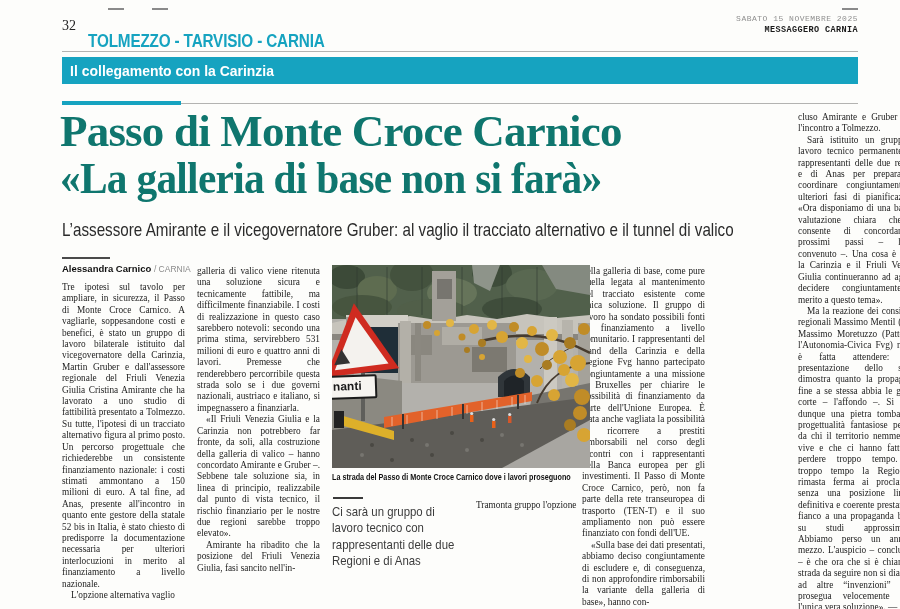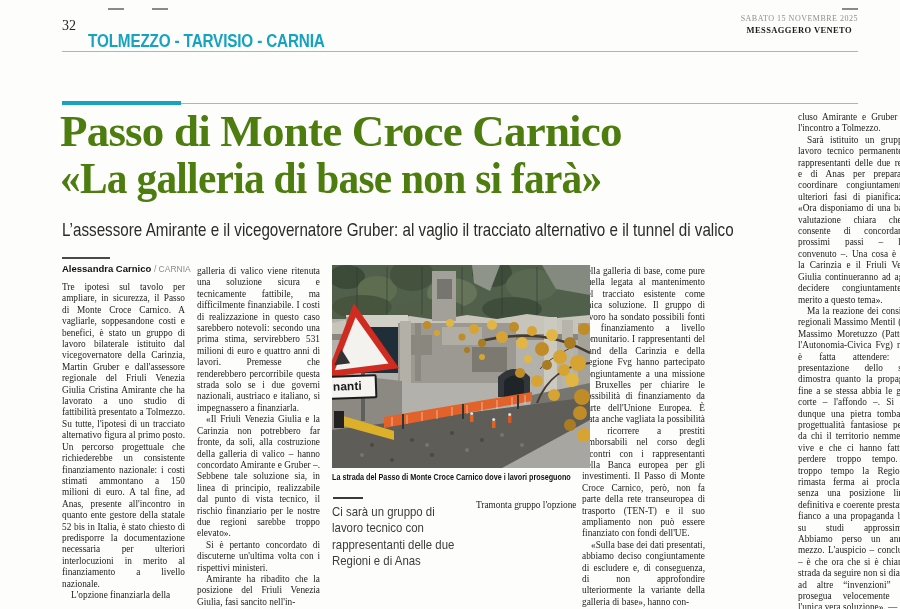--- a/index.html
+++ b/index.html
@@ -6,29 +6,29 @@
   .page{
     position:relative; width:900px; height:609px; overflow:hidden;
     background:#fdfdfb; font-family:"Liberation Serif","DejaVu Serif",serif; color:#1c1c1c;
   }
   .mark{position:absolute; height:2px; background:#8a8a8a; top:8px;}
   
   .pagenum{position:absolute; left:62px; top:18px; font-size:14px; color:#222;}
   .section{position:absolute; left:88px; top:15px; color:var(--teal); font-family:"Liberation Sans","DejaVu Sans",sans-serif; font-weight:bold; font-size:18px; letter-spacing:-.2px; white-space:nowrap;margin-top:16px;}
   .squeeze{display:inline-block; transform-origin:0 50%;}
   .sx85{transform:scaleX(.85);} .sx80{transform:scaleX(.80);} .sx76{transform:scaleX(.76);}
-  .dateblock{position:absolute; right:42px; top:14px; text-align:center; font-family:Liberation Serif, serif;}
+  .dateblock{position:absolute; right:42px; top:14px; text-align:right; font-family:Liberation Mono, monospace;}
   .date{font-size:8px; color:#8f8f8f; letter-spacing:.5px;}
   .masthead{font-size:8.5px; font-weight:bold; color:#1a1a1a; letter-spacing:.4px; margin-top:2px;}
   .rule{position:absolute; left:62px; width:796px; height:1px; background:#b3b3b1;}
   .kicker{position:absolute; left:62px; top:57px; width:796px; height:27px; background:var(--teal);}
   .kicker-label{display:inline-block; transform:scaleX(.9); transform-origin:0 50%; color:#fff; font-family:"Liberation Sans","DejaVu Sans",sans-serif; font-weight:bold; font-size:15.5px; line-height:27px; padding-left:9px; white-space:nowrap;}
   .teal-seg{position:absolute; left:62px; top:101px; width:119px; height:4px; background:var(--teal);}
   
-  .headline{position:absolute; left:60px; top:108px; margin:0; font-weight:bold; color:#4d7c0f; font-size:45px; line-height:47px; letter-spacing:-.8px; white-space:nowrap;}
+  .headline{position:absolute; left:60px; top:108px; margin:0; font-weight:bold; color:#0f766e; font-size:45px; line-height:47px; letter-spacing:-.8px; white-space:nowrap;}
   .hl{display:inline-block; transform-origin:0 50%;}
   .hl2{transform:scaleX(.92);}
   .subtitle{position:absolute; left:62px; top:219px; font-family:"Liberation Sans","DejaVu Sans",sans-serif; font-size:19px; color:#2b2b2b; white-space:nowrap;}
   
   .byline-rule{position:absolute; left:62px; top:257px; width:48px; height:2px; background:#4a4a4a;}
   .byline{position:absolute; left:62px; top:263px; font-family:"Liberation Sans","DejaVu Sans",sans-serif; font-size:9.5px; color:#111; white-space:nowrap;}
   .byline .loc{color:#8b8b8b; font-size:8.5px;}
   .col{position:absolute; width:123px; overflow:hidden; font-size:9.3px; line-height:11.4px; text-align:justify; color:#1c1c1c;}
   .col p{margin:0; overflow-wrap:break-word; hyphens:auto;}
   .col p.ind{text-indent:9px;}
@@ -51,57 +51,59 @@
 <div class="page">
 
   <div class="mark" style="left:108px;width:16px;"></div>
   <div class="mark" style="left:152px;width:16px;"></div>
   <div class="mark" style="left:842px;width:16px;"></div>
 
   <span class="pagenum">32</span>
   <div class="section"><span class="squeeze sx85">TOLMEZZO - TARVISIO - CARNIA</span></div>
   <div class="dateblock">
     <div class="date">SABATO 15 NOVEMBRE 2025</div>
-    <div class="masthead">MESSAGGERO VENETO</div>
+    <div class="masthead">MESSAGGERO CARNIA</div>
   </div>
   <div class="rule" style="top:51px;"></div>
 
+  <div class="kicker">
+    <span class="kicker-label">Il collegamento con la Carinzia</span>
+  </div>
   <div class="rule" style="top:103px;"></div>
   <div class="teal-seg"></div>
 
   <h1 class="headline">
     <span class="hl">Passo di Monte Croce Carnico</span><br>
     <span class="hl hl2">«La galleria di base non si farà»</span>
   </h1>
   <div class="subtitle">
     <span class="squeeze sx80">L’assessore Amirante e il vicegovernatore Gruber: al vaglio il tracciato alternativo e il tunnel di valico</span>
   </div>
 
   <div class="byline-rule"></div>
   <div class="byline">
     <b>Alessandra Carnico</b>
     <span class="loc">/ CARNIA</span>
   </div>
 
   <div class="col c1">
       <p>Tre ipotesi sul tavolo per ampliare, in sicurezza, il Passo di Monte Croce Carnico. A vagliarle, soppesandone costi e benefici, è stato un gruppo di lavoro bilaterale istituito dal vicegovernatore della Carinzia, Martin Gruber e dall'assessore regionale del Friuli Venezia Giulia Cristina Amirante che ha lavorato a uno studio di fattibilità presentato a Tolmezzo. Su tutte, l'ipotesi di un tracciato alternativo figura al primo posto. Un percorso progettuale che richiederebbe un consistente finanziamento nazionale: i costi stimati ammontano a 150 milioni di euro. A tal fine, ad Anas, presente all'incontro in quanto ente gestore della statale 52 bis in Italia, è stato chiesto di predisporre la documentazione necessaria per ulteriori interlocuzioni in merito al finanziamento a livello nazionale.</p>
-      <p class="ind">L'opzione finanziarla della</p>
+      <p class="ind">L'opzione alternativa vaglio</p>
     </div>
   <div class="col c2">
       <p>galleria di valico viene ritenuta una soluzione sicura e tecnicamente fattibile, ma difficilmente finanziabile. I costi di realizzazione in questo caso sarebbero notevoli: secondo una prima stima, servirebbero 531 milioni di euro e quattro anni di lavori. Premesse che renderebbero percorribile questa strada solo se i due governi nazionali, austriaco e italiano, si impegnassero a finanziarla.</p>
       <p class="ind">«Il Friuli Venezia Giulia e la Carinzia non potrebbero far fronte, da soli, alla costruzione della galleria di valico – hanno concordato Amirante e Gruber –. Sebbene tale soluzione sia, in linea di principio, realizzabile dal punto di vista tecnico, il rischio finanziario per le nostre due regioni sarebbe troppo elevato».</p>
-      <p class="ind">Si è pertanto concordato di discuterne un'ultima volta con i rispettivi ministeri.</p>
       <p class="ind">Amirante ha ribadito che la posizione del Friuli Venezia Giulia, fasi sancito nell'in-</p>
     </div>
   <div class="col c4">
       <p class="ind">Tramonta gruppo l'opzione</p>
     </div>
   <div class="col c5">
       <p>della galleria di base, come pure quella legata al mantenimento del tracciato esistente come unica soluzione. Il gruppo di lavoro ha sondato possibili fonti di finanziamento a livello comunitario. I rappresentanti del Land della Carinzia e della Regione Fvg hanno partecipato congiuntamente a una missione a Bruxelles per chiarire le possibilità di finanziamento da parte dell'Unione Europea. È stata anche vagliata la possibilità di ricorrere a prestiti rimborsabili nel corso degli incontri con i rappresentanti della Banca europea per gli investimenti. Il Passo di Monte Croce Carnico, però, non fa parte della rete transeuropea di trasporto (TEN-T) e il suo ampliamento non può essere finanziato con fondi dell'UE.</p>
-      <p class="ind">«Sulla base dei dati presentati, abbiamo deciso congiuntamente di escludere e, di conseguenza, di non approfondire ulteriormente la variante della galleria di base», hanno con-</p>
+      <p class="ind">«Sulla base dei dati presentati, abbiamo deciso congiuntamente di escludere e, di conseguenza, di non approfondire rimborsabili la variante della galleria di base», hanno con-</p>
     </div>
   <div class="col c6">
       <p>cluso Amirante e Gruber dopo l'incontro a Tolmezzo.</p>
       <p class="ind">Sarà istituito un gruppo di lavoro tecnico permanente con rappresentanti delle due regioni e di Anas per preparare e coordinare congiuntamente le ulteriori fasi di pianificazione. «Ora disponiamo di una base di valutazione chiara che ci consente di concordare i prossimi passi – hanno convenuto –. Una cosa è certa: la Carinzia e il Friuli Venezia Giulia continueranno ad agire e decidere congiuntamente in merito a questo tema».</p>
       <p class="ind">Ma la reazione dei consiglieri regionali Massimo Mentil (Pd) e Massimo Moretuzzo (Patto per l'Autonomia-Civica Fvg) non si è fatta attendere: «La presentazione dello studio dimostra quanto la propaganda fine a se stessa abbia le gambe corte – l'affondo –. Si mette dunque una pietra tombale su progettualità fantasiose pensate da chi il territorio nemmeno lo vive e che ci hanno fatto già perdere troppo tempo. Per troppo tempo la Regione è rimasta ferma ai proclami e senza una posizione lineare, definitiva e coerente prestando il fianco a una propaganda basata su studi approssimativi. Abbiamo perso un anno e mezzo. L'auspicio – concludono – è che ora che si è chiarita la strada da seguire non si dia adito ad altre “invenzioni” e si prosegua velocemente verso l'unica vera soluzione». —</p>
     </div>
 
   <figure class="photo">
     <svg width="258" height="203" viewBox="0 0 258 203">
 

